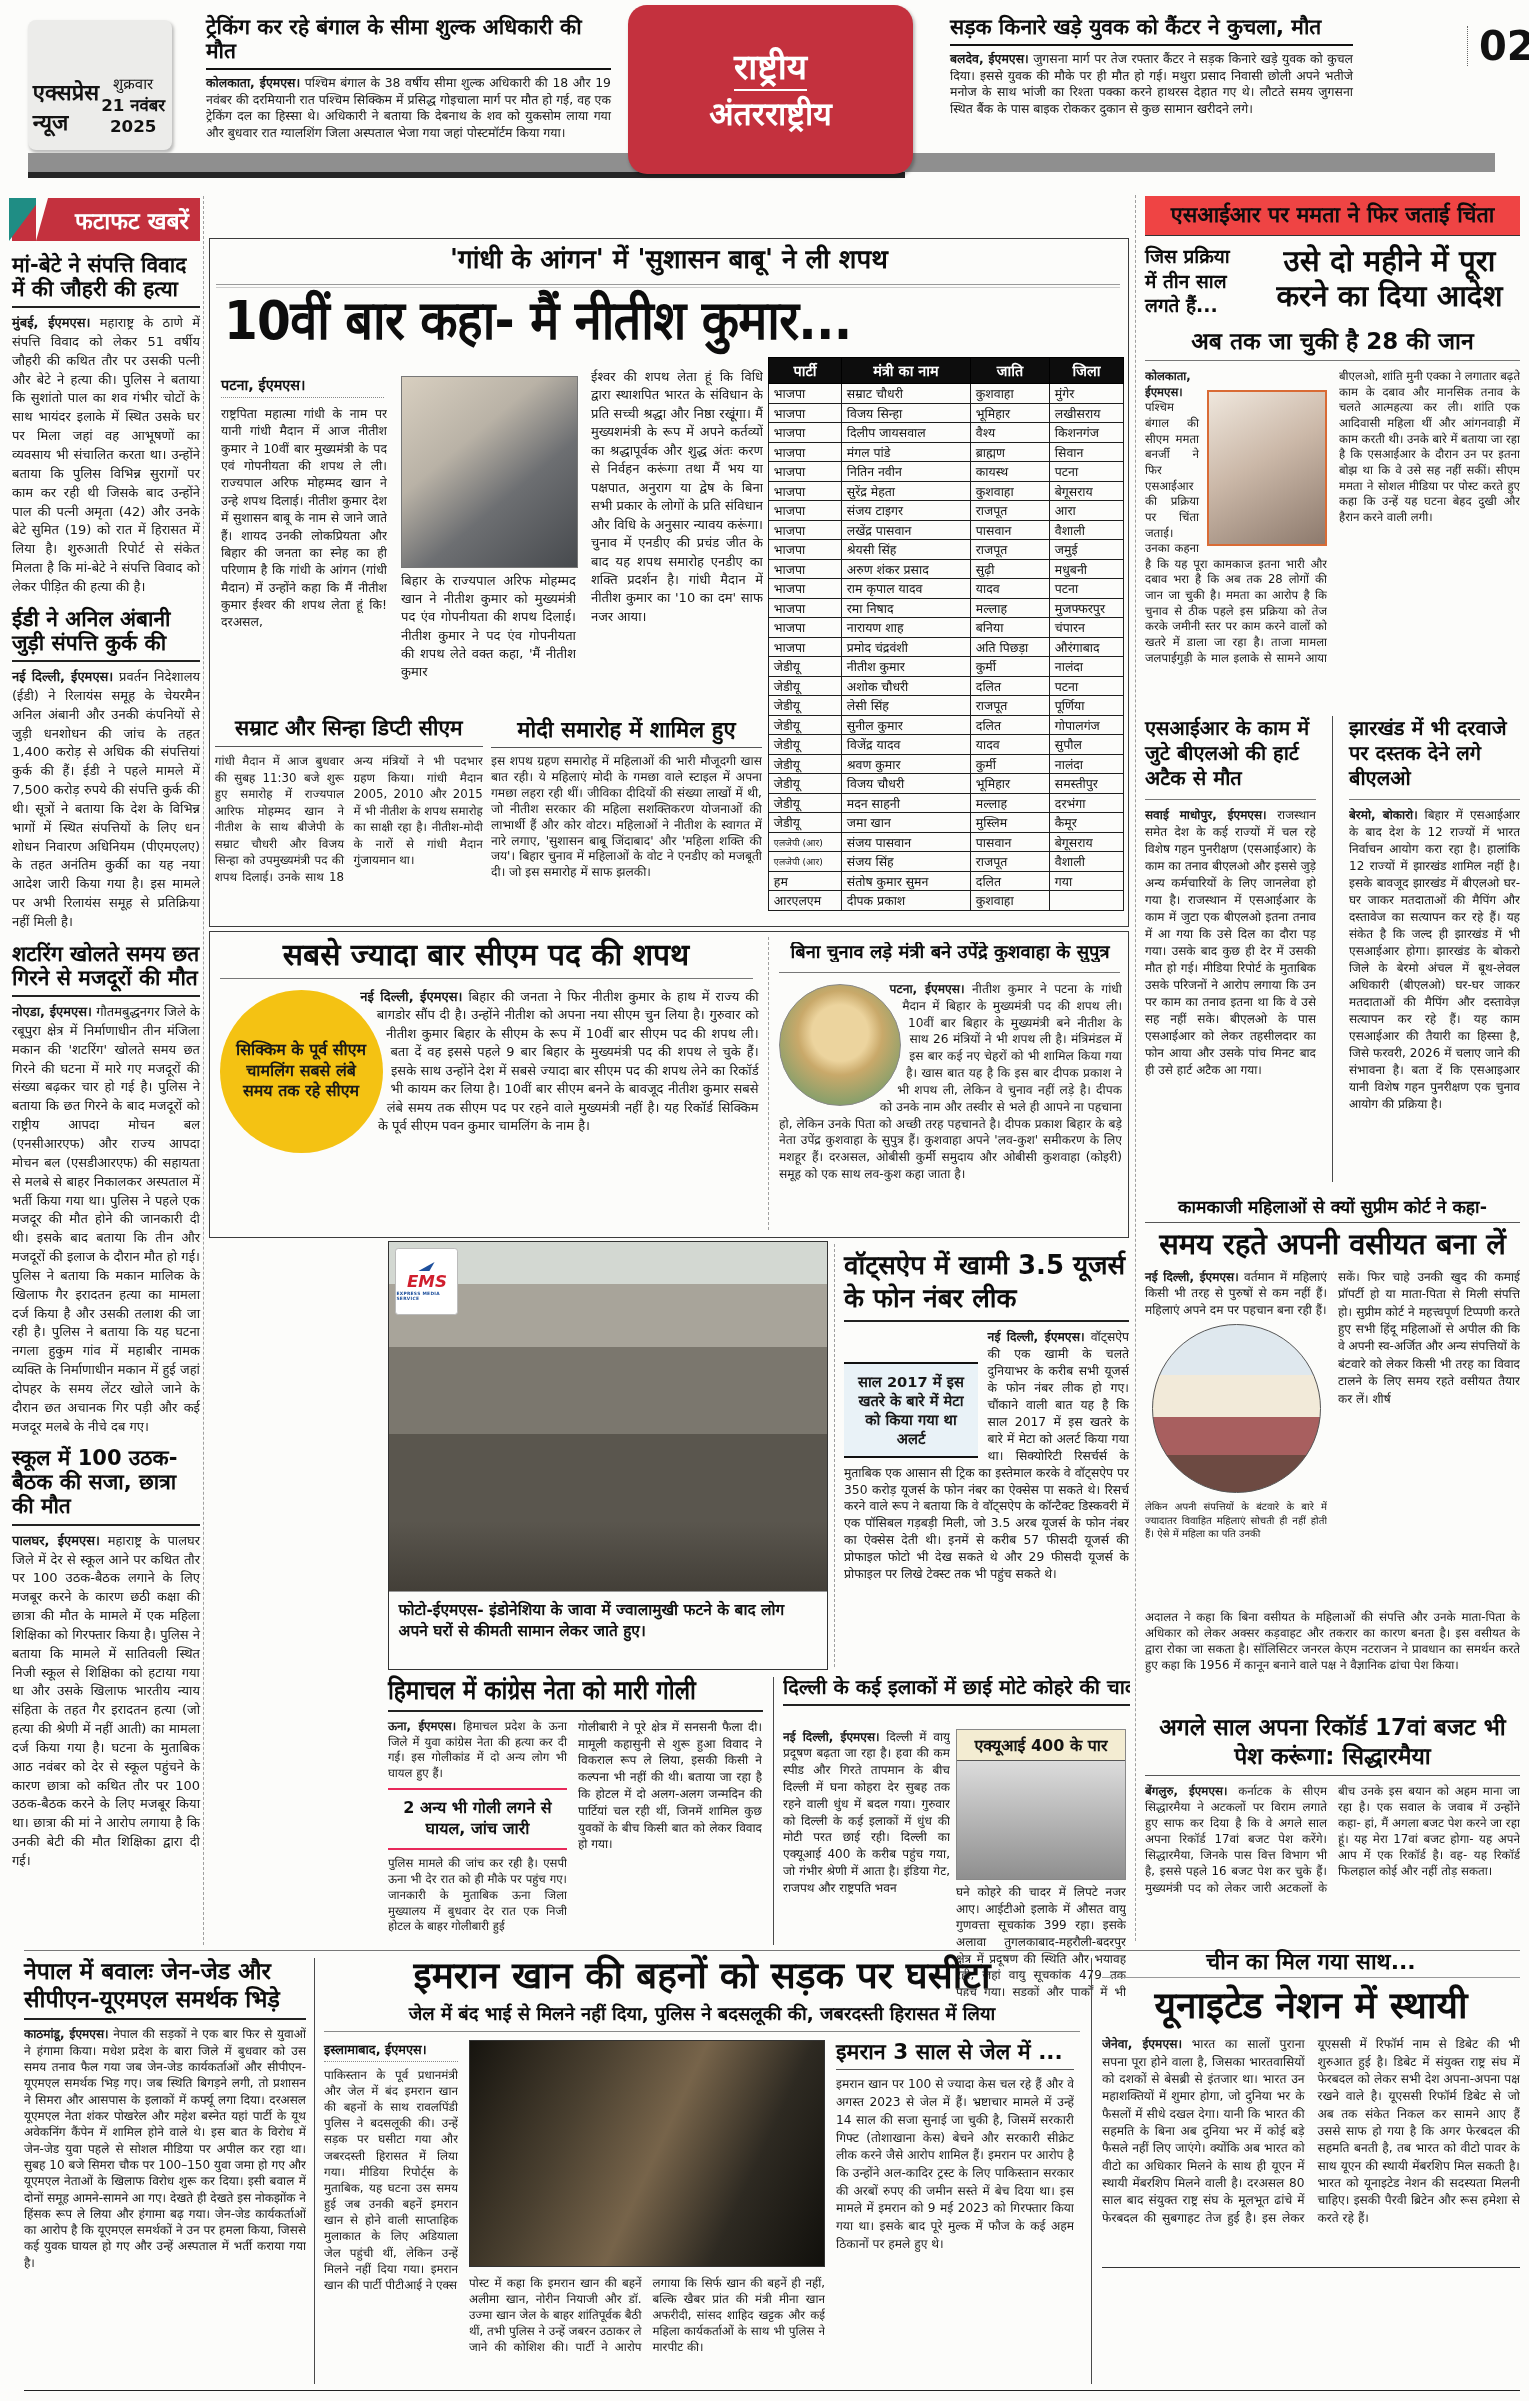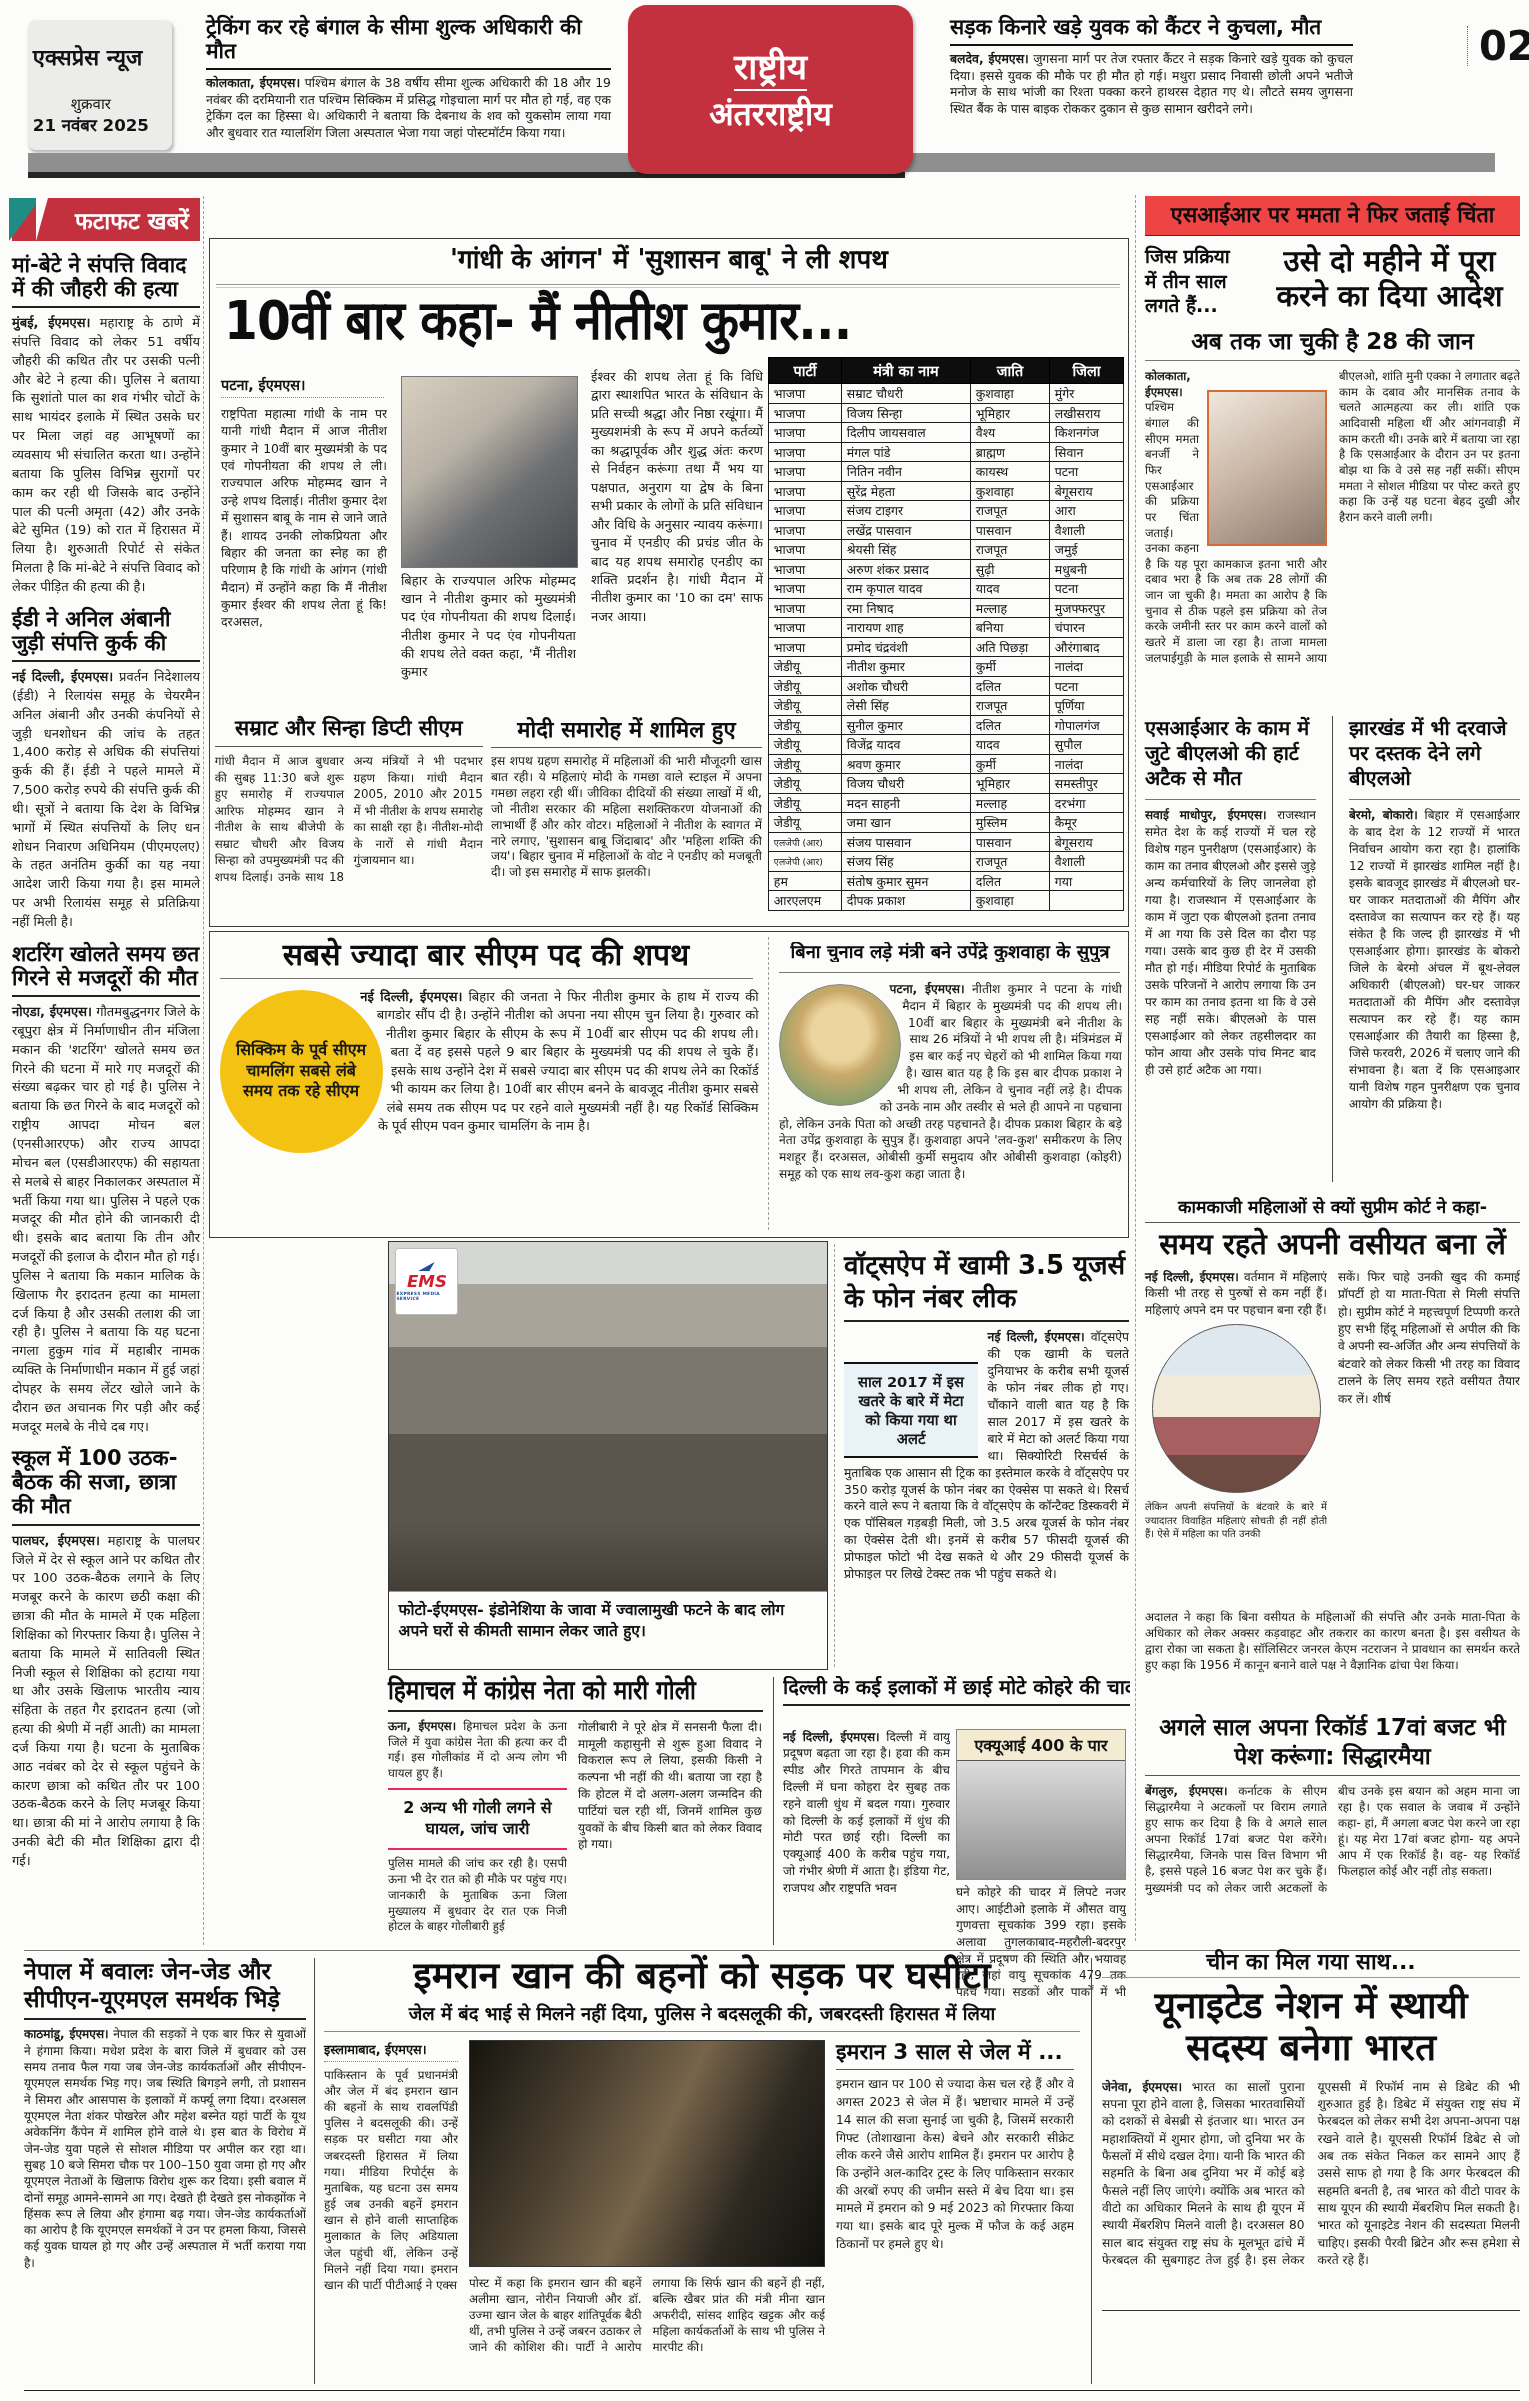--- a/index.html
+++ b/index.html
@@ -10,21 +10,21 @@
   .ctr{text-align:center}
   .headline{font-weight:bold;color:#0d0d0d;line-height:1.14}
   .body-txt{text-align:justify;color:#181818;line-height:1.36}
   .dateline{font-weight:bold}
   .dotrule{border-bottom:1.6px dotted #888}
   .vdash{border-left:1.6px dashed #9f9f9f}
   .vsolid{border-left:1.2px solid #4a4a4a}
   .box{border:1.2px solid #3c3c3c}
   
   .masthead{background:#ececea;border-radius:8px;box-shadow:1.6px 2.4px 3.2px rgba(0,0,0,.25);
-            display:flex;flex-direction:column;justify-content:space-between;align-items:flex-start;
+            display:flex;flex-direction:row;justify-content:space-between;align-items:flex-end;
             padding:21px 4.8px 14.4px;box-sizing:border-box}
   .redbox{background:#c4313e;border-radius:19px;color:#fff;display:flex;flex-direction:column;
           justify-content:center;align-items:center;line-height:1.15;box-shadow:1.6px 2.4px 3.2px rgba(0,0,0,.25)}
   
   .qbanner{position:relative;background:#c4313e;height:43px;display:flex;align-items:center;
            justify-content:flex-end;padding-right:11px;box-sizing:border-box}
   .qtri{position:absolute;left:-3.2px;top:0;width:0;height:0;border-top:43px solid #1f8d84;border-right:32px solid transparent}
   .qgap{position:absolute;left:24px;top:0;width:0;height:0;border-top:43px solid #fcfcfa;border-right:12.8px solid transparent}
   
   table.cab{border-collapse:collapse;width:100%;table-layout:fixed}
@@ -451,21 +451,20 @@
         <div class="body-txt" style="font-size:12.2px;line-height:1.45;margin-top:6.4px;height:303px;overflow:hidden">इमरान खान पर 100 से ज्यादा केस चल रहे हैं और वे अगस्त 2023 से जेल में हैं। भ्रष्टाचार मामले में उन्हें 14 साल की सजा सुनाई जा चुकी है, जिसमें सरकारी गिफ्ट (तोशाखाना केस) बेचने और सरकारी सीक्रेट लीक करने जैसे आरोप शामिल हैं। इमरान पर आरोप है कि उन्होंने अल-कादिर ट्रस्ट के लिए पाकिस्तान सरकार की अरबों रुपए की जमीन सस्ते में बेच दिया था। इस मामले में इमरान को 9 मई 2023 को गिरफ्तार किया गया था। इसके बाद पूरे मुल्क में फौज के कई अहम ठिकानों पर हमले हुए थे।</div>
       </div>
     </div>
   </div>
 
   <div class="abs vsolid" style="left:1091px;top:1958px;height:426px"></div>
 
   <div class="abs" style="left:1102px;top:1949px;width:418px">
     <div class="headline ctr" style="font-size:22px;border-bottom:1.2px solid #999;padding-bottom:3.2px">चीन का मिल गया साथ...</div>
     <div class="headline ctr" style="font-size:37px;font-weight:800;margin-top:6.4px">यूनाइटेड नेशन में स्थायी</div>
-    <div class="headline ctr" style="font-size:37px;font-weight:800">सदस्य बनेगा भारत</div>
     <div class="two-col body-txt" style="font-size:12.2px;line-height:1.42;margin-top:9.6px;height:223px;overflow:hidden;column-gap:12.8px">
       <span class="dateline">जेनेवा, ईएमएस।</span>
       <span>भारत का सालों पुराना सपना पूरा होने वाला है, जिसका भारतवासियों को दशकों से बेसब्री से इंतजार था। भारत उन महाशक्तियों में शुमार होगा, जो दुनिया भर के फैसलों में सीधे दखल देगा। यानी कि भारत की सहमति के बिना अब दुनिया भर में कोई बड़े फैसले नहीं लिए जाएंगे। क्योंकि अब भारत को वीटो का अधिकार मिलने के साथ ही यूएन में स्थायी मेंबरशिप मिलने वाली है। दरअसल 80 साल बाद संयुक्त राष्ट्र संघ के मूलभूत ढांचे में फेरबदल की सुबगाहट तेज हुई है। इस लेकर यूएससी में रिफॉर्म नाम से डिबेट की भी शुरुआत हुई है। डिबेट में संयुक्त राष्ट्र संघ में फेरबदल को लेकर सभी देश अपना-अपना पक्ष रखने वाले है। यूएससी रिफॉर्म डिबेट से जो अब तक संकेत निकल कर सामने आए हैं उससे साफ हो गया है कि अगर फेरबदल की सहमति बनती है, तब भारत को वीटो पावर के साथ यूएन की स्थायी मेंबरशिप मिल सकती है। भारत को यूनाइटेड नेशन की सदस्यता मिलनी चाहिए। इसकी पैरवी ब्रिटेन और रूस हमेशा से करते रहे हैं।</span>
     </div>
     <div style="border-top:1.6px solid #333;margin-top:8px"></div>
   </div>
 
   <div class="abs vdash" style="left:1135px;top:195px;height:1746px"></div>
 
   <div class="abs" style="left:1145px;top:196px;width:375px">

